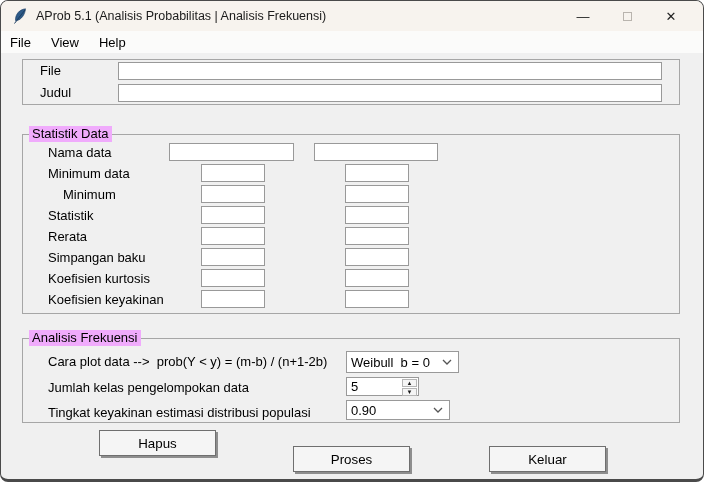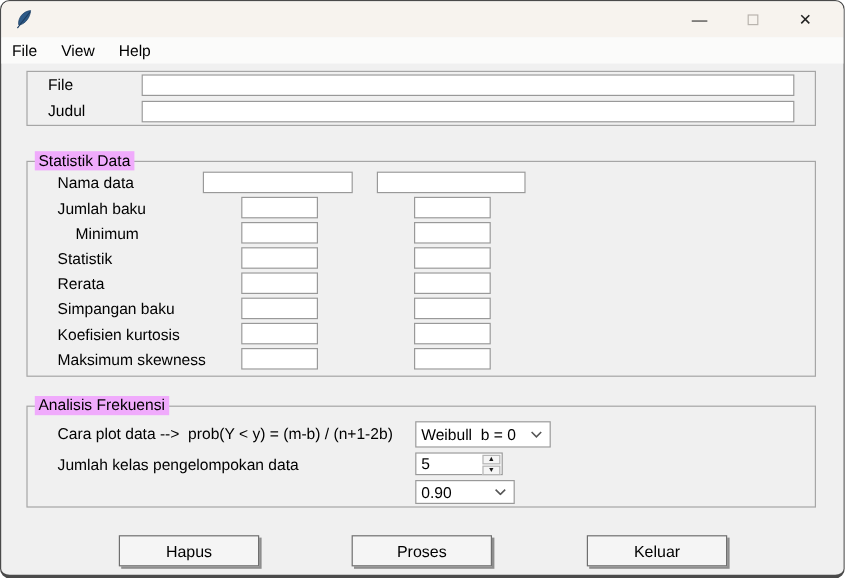--- a/index.html
+++ b/index.html
@@ -62,20 +62,21 @@
 
 <div class="window">
 
   <div class="titlebar">
     <span class="app-icon">
       <svg width="14" height="16" viewBox="0 0 14 16">
         <path d="M2.5 12.5 C2 7 6 1.5 12.5 0.8 C12 6.5 8.5 11.5 3.5 12.8 Z" fill="#2d5a88" stroke="#1c3d61" stroke-width="0.6"></path>
         <path d="M1.5 15.5 C4 12 8 7 12 2" stroke="#1c3d61" stroke-width="1" fill="none"></path>
       </svg>
     </span>
+    <span class="title-text">AProb 5.1 (Analisis Probabilitas | Analisis Frekuensi)</span>
     <div class="win-controls">
       <div class="wc">
         <span>—</span>
       </div>
       <div class="wc">
         <span class="maxbox"></span>
       </div>
       <div class="wc">
         <span>✕</span>
       </div>
@@ -94,21 +95,21 @@
   <span class="lbl" style="left:39px;top:83px;">Judul</span>
   <input class="txt" style="left: 117px; top: 83px; width: 544px; height: 18px;" value="">
 
   <div class="frame" style="left:21px;top:133px;width:658px;height:180px;"></div>
   <span class="legend" style="left:28px;top:125px;">Statistik Data</span>
 
   <span class="lbl" style="left:47px;top:143px;">Nama data</span>
   <input class="txt" style="left: 168px; top: 142px; width: 125px; height: 18px;" value="">
   <input class="txt" style="left: 313px; top: 142px; width: 124px; height: 18px;" value="">
 
-  <span class="lbl" style="left:47px;top:164px;">Jumlah baku</span>
+  <span class="lbl" style="left:47px;top:164px;">Minimum data</span>
   <input class="txt" style="left: 200px; top: 163px; width: 64px; height: 18px;" value="">
   <input class="txt" style="left: 344px; top: 163px; width: 64px; height: 18px;" value="">
 
   <span class="lbl" style="left:62px;top:185px;">Minimum</span>
   <input class="txt" style="left: 200px; top: 184px; width: 64px; height: 18px;" value="">
   <input class="txt" style="left: 344px; top: 184px; width: 64px; height: 18px;" value="">
 
   <span class="lbl" style="left:47px;top:206px;">Statistik</span>
   <input class="txt" style="left: 200px; top: 205px; width: 64px; height: 18px;" value="">
   <input class="txt" style="left: 344px; top: 205px; width: 64px; height: 18px;" value="">
@@ -118,21 +119,21 @@
   <input class="txt" style="left: 344px; top: 226px; width: 64px; height: 18px;" value="">
 
   <span class="lbl" style="left:47px;top:248px;">Simpangan baku</span>
   <input class="txt" style="left: 200px; top: 247px; width: 64px; height: 18px;" value="">
   <input class="txt" style="left: 344px; top: 247px; width: 64px; height: 18px;" value="">
 
   <span class="lbl" style="left:47px;top:269px;">Koefisien kurtosis</span>
   <input class="txt" style="left: 200px; top: 268px; width: 64px; height: 18px;" value="">
   <input class="txt" style="left: 344px; top: 268px; width: 64px; height: 18px;" value="">
 
-  <span class="lbl" style="left:47px;top:290px;">Maksimum skewness</span>
+  <span class="lbl" style="left:47px;top:290px;">Koefisien keyakinan</span>
   <input class="txt" style="left: 200px; top: 289px; width: 64px; height: 18px;" value="">
   <input class="txt" style="left: 344px; top: 289px; width: 64px; height: 18px;" value="">
 
   <div class="frame" style="left:21px;top:337px;width:658px;height:85px;"></div>
   <span class="legend" style="left:28px;top:329px;">Analisis Frekuensi</span>
 
   <span class="lbl" style="left:47px;top:352px;">Cara plot data --&gt;  prob(Y &lt; y) = (m-b) / (n+1-2b)</span>
   <div class="combo" style="left:345px;top:350px;width:113px;height:22px;">
     <span>Weibull  b = 0</span>
     <span class="chev">
@@ -144,26 +145,27 @@
 
   <span class="lbl" style="left:47px;top:378px;">Jumlah kelas pengelompokan data</span>
   <div class="spin" style="left:345px;top:376px;width:73px;height:19px;">
     <span class="spin-field">5</span>
     <span class="spin-btns">
       <span class="spin-btn">▲</span>
       <span class="spin-btn">▼</span>
     </span>
   </div>
 
-  <div class="combo" style="left:345px;top:399px;width:83px;height:20px;">
+  <span class="lbl" style="left:47px;top:403px;">Tingkat keyakinan estimasi distribusi populasi</span>
+  <div class="combo" style="left:345px;top:399px;width:104px;height:20px;">
     <span>0.90</span>
     <span class="chev">
       <svg width="10" height="6" viewBox="0 0 10 6">
         <polyline points="1,1 5,5 9,1" fill="none" stroke="#555" stroke-width="1.3"></polyline>
       </svg>
     </span>
   </div>
 
-  <button class="btn" style="left:98px;top:445px;">Hapus</button>
+  <button class="btn" style="left:98px;top:429px;">Hapus</button>
   <button class="btn" style="left:292px;top:445px;">Proses</button>
   <button class="btn" style="left:488px;top:445px;">Keluar</button>
 
 </div>
 
 </body></html>

